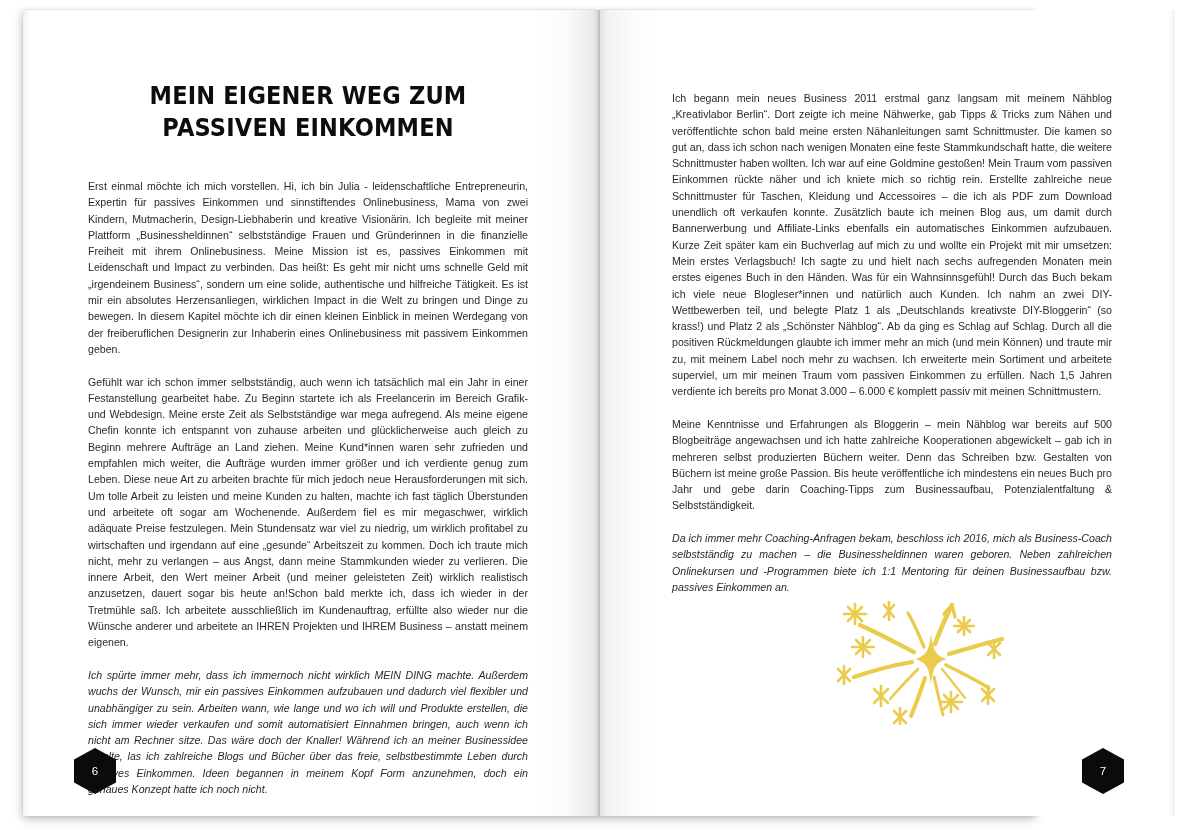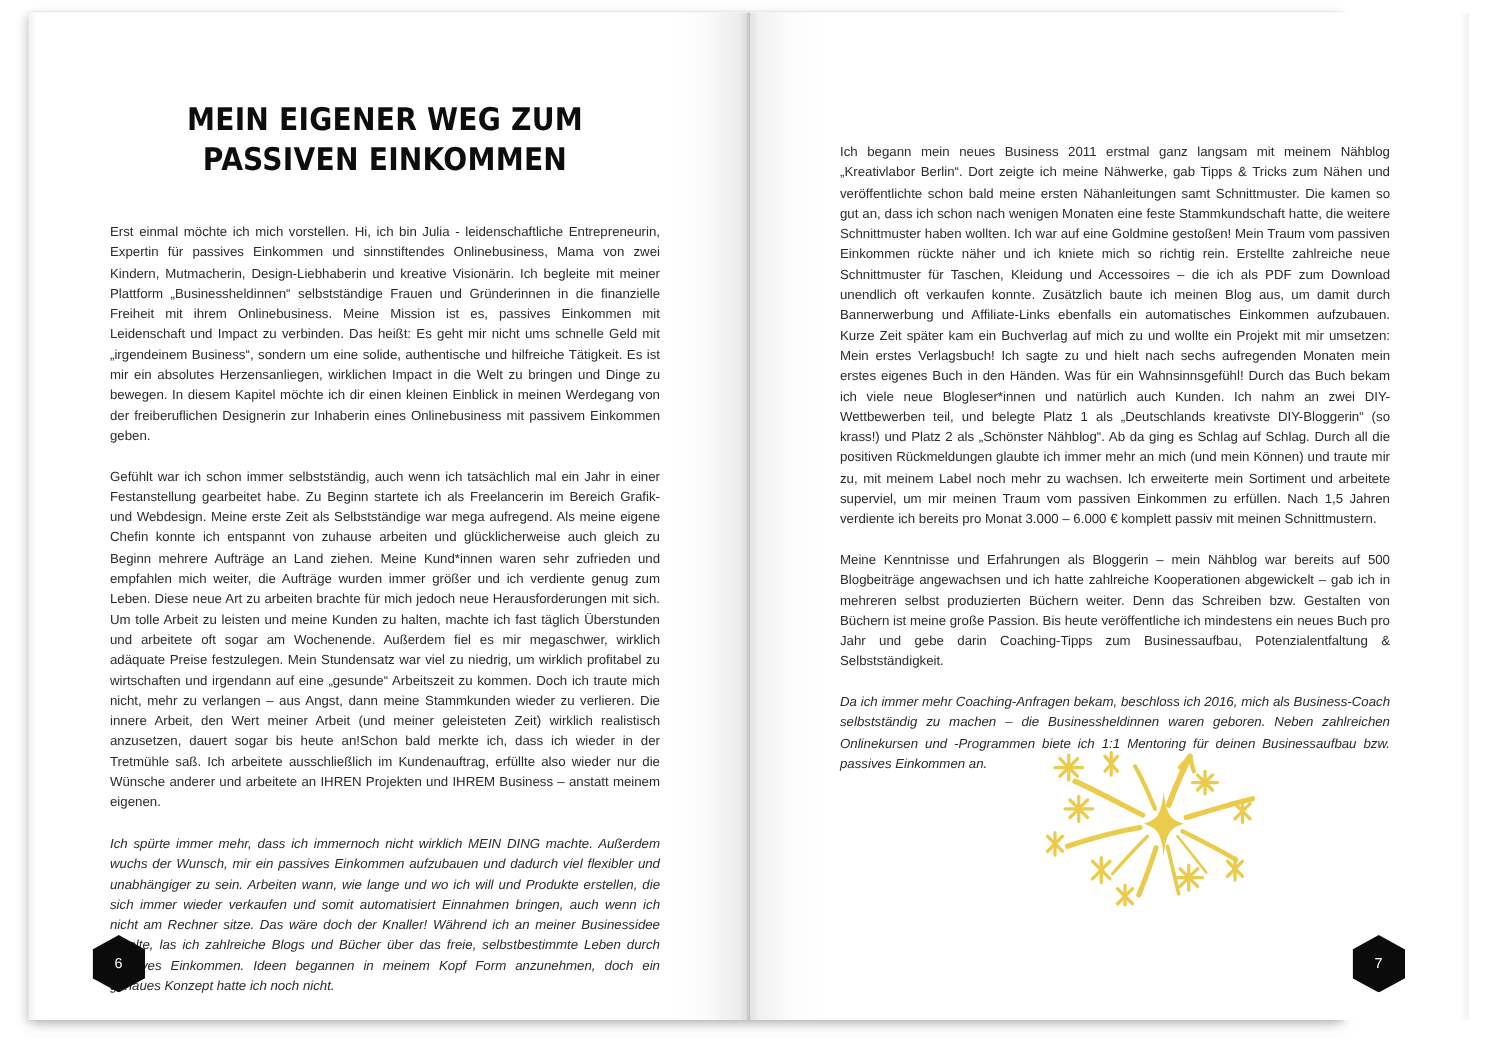--- a/index.html
+++ b/index.html
@@ -27,21 +27,20 @@
     left: 23px;
     top: 10px;
     width: 1012px;
     height: 806px;
     background: #ffffff;
     box-shadow:
       0 0 0 1px rgba(0,0,0,0.035),
       -3px 2px 7px rgba(0,0,0,0.12),
       3px 2px 7px rgba(0,0,0,0.12),
       0 6px 14px rgba(0,0,0,0.07);
-    padding-left: 39px;
   }
 
   
   .page {
     position: absolute;
     top: 0;
     height: 100%;
     width: 576px;
     background: #ffffff;
     overflow: hidden;
@@ -176,21 +175,21 @@
       </div>
 
       <div class="page-number page-number-left">
         <span>6</span>
       </div>
     </div>
 
     <div class="page page-right">
       <div class="edge-right"></div>
 
-      <div class="column column-right" style="left:73px;margin-top:24px;">
+      <div class="column column-right" style="left:73px;">
         <p class="body">Ich begann mein neues Business 2011 erstmal ganz langsam mit meinem Nähblog „Kreativlabor Berlin“. Dort zeigte ich meine Nähwerke, gab Tipps &amp; Tricks zum Nähen und veröffentlichte schon bald meine ersten Nähanleitungen samt Schnittmuster. Die kamen so gut an, dass ich schon nach wenigen Monaten eine feste Stammkundschaft hatte, die weitere Schnittmuster haben wollten. Ich war auf eine Goldmine gestoßen! Mein Traum vom passiven Einkommen rückte näher und ich kniete mich so richtig rein. Erstellte zahlreiche neue Schnittmuster für Taschen, Kleidung und Accessoires – die ich als PDF zum Download unendlich oft verkaufen konnte. Zusätzlich baute ich meinen Blog aus, um damit durch Bannerwerbung und Affiliate-Links ebenfalls ein automatisches Einkommen aufzubauen. Kurze Zeit später kam ein Buchverlag auf mich zu und wollte ein Projekt mit mir umsetzen: Mein erstes Verlagsbuch! Ich sagte zu und hielt nach sechs aufregenden Monaten mein erstes eigenes Buch in den Händen. Was für ein Wahnsinnsgefühl! Durch das Buch bekam ich viele neue Blogleser*innen und natürlich auch Kunden. Ich nahm an zwei DIY-Wettbewerben teil, und belegte Platz 1 als „Deutschlands kreativste DIY-Bloggerin“ (so krass!) und Platz 2 als „Schönster Nähblog“. Ab da ging es Schlag auf Schlag. Durch all die positiven Rückmeldungen glaubte ich immer mehr an mich (und mein Können) und traute mir zu, mit meinem Label noch mehr zu wachsen. Ich erweiterte mein Sortiment und arbeitete superviel, um mir meinen Traum vom passiven Einkommen zu erfüllen. Nach 1,5 Jahren verdiente ich bereits pro Monat 3.000 – 6.000 € komplett passiv mit meinen Schnittmustern.</p>
         <p class="body">Meine Kenntnisse und Erfahrungen als Bloggerin – mein Nähblog war bereits auf 500 Blogbeiträge angewachsen und ich hatte zahlreiche Kooperationen abgewickelt – gab ich in mehreren selbst produzierten Büchern weiter. Denn das Schreiben bzw. Gestalten von Büchern ist meine große Passion. Bis heute veröffentliche ich mindestens ein neues Buch pro Jahr und gebe darin Coaching-Tipps zum Businessaufbau, Potenzialentfaltung &amp; Selbstständigkeit.</p>
         <p class="body">Da ich immer mehr Coaching-Anfragen bekam, beschloss ich 2016, mich als Business-Coach selbstständig zu machen – die Businessheldinnen waren geboren. Neben zahlreichen Onlinekursen und -Programmen biete ich 1:1 Mentoring für deinen Businessaufbau bzw. passives Einkommen an.</p>
       </div>
 
       <div class="sparkle">
         <svg viewBox="0 0 190 130" xmlns="http://www.w3.org/2000/svg" aria-hidden="true">
           <g fill="#EBCB4B">
 
             <path d="M79 64 C88 61 93 59 95 38 C97 59 102 61 111 64 C102 67 97 69 95 90 C93 69 88 67 79 64 Z"></path>

